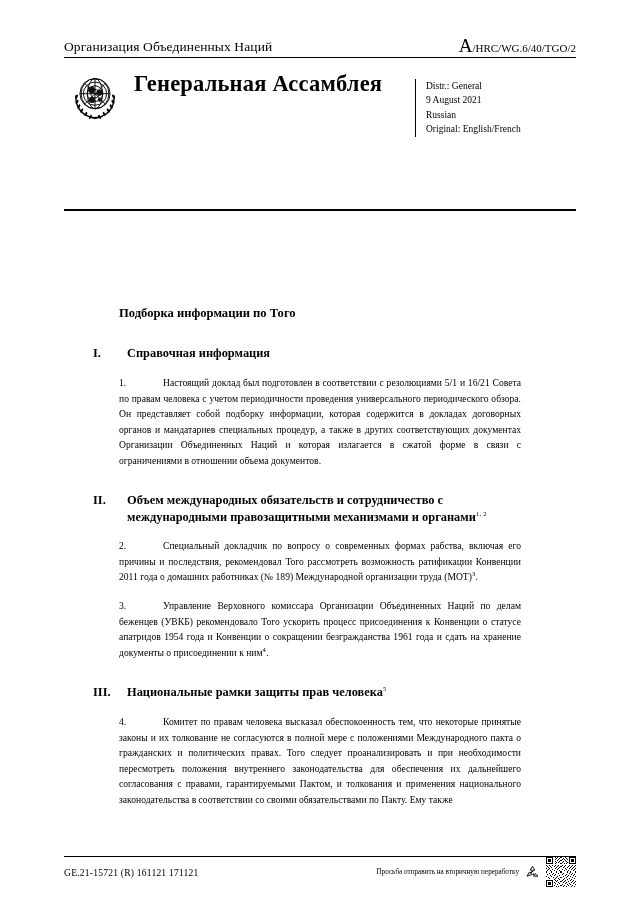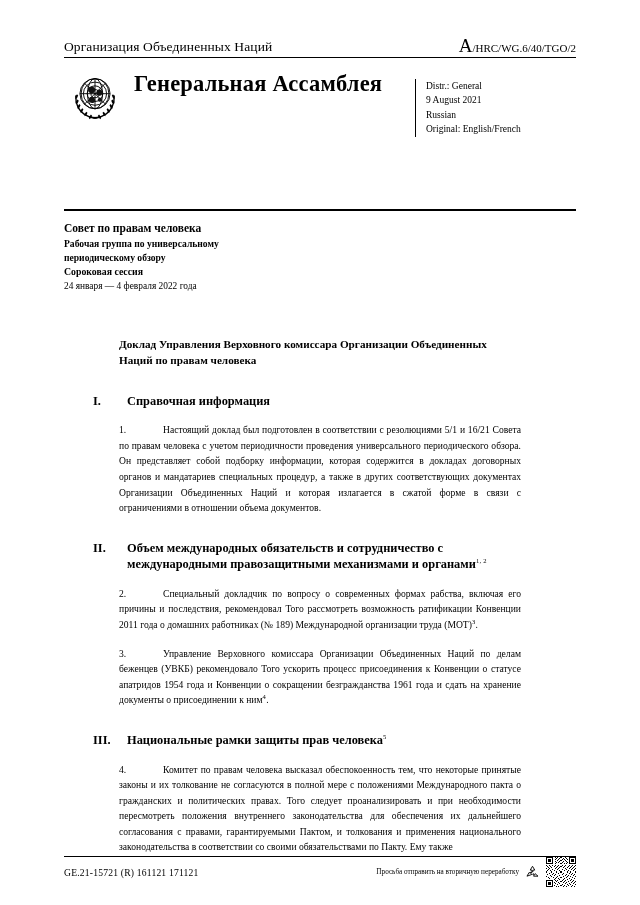--- a/index.html
+++ b/index.html
@@ -279,30 +279,23 @@
         <div>Distr.: General</div>
         <div>9 August 2021</div>
         <div>Russian</div>
         <div>Original: English/French</div>
       </div>
     </div>
   </div>
 
   <div class="sep-rule"></div>
 
-  <div class="session">
-    <div class="council">Совет по правам человека</div>
-    <div class="wg">Рабочая группа по универсальному</div>
-    <div class="wg">периодическому обзору</div>
-    <div class="sess">Сороковая сессия</div>
-    <div class="dates">24 января — 4 февраля 2022 года</div>
-  </div>
 
   <div class="content">
-    <h2 class="doc-subtitle">Доклад Управления Верховного комиссара Организации Объединенных Наций по правам человека</h2>
+    <h1 class="doc-title">Подборка информации по Того</h1>
 
     <div id="sections-host">
         <div class="section">
           <div class="section-heading">
             <div class="section-num">I.</div>
             <div class="section-text"><span>Справочная информация</span></div>
           </div>
           <p class="para"><span class="pnum">1.</span><span>Настоящий доклад был подготовлен в соответствии с резолюциями 5/1 и 16/21 Совета по правам человека с учетом периодичности проведения универсального периодического обзора. Он представляет собой подборку информации, которая содержится в докладах договорных органов и мандатариев специальных процедур, а также в других соответствующих документах Организации Объединенных Наций и которая излагается в сжатой форме в связи с ограничениями в отношении объема документов.</span></p>
         </div>
         <div class="section">

